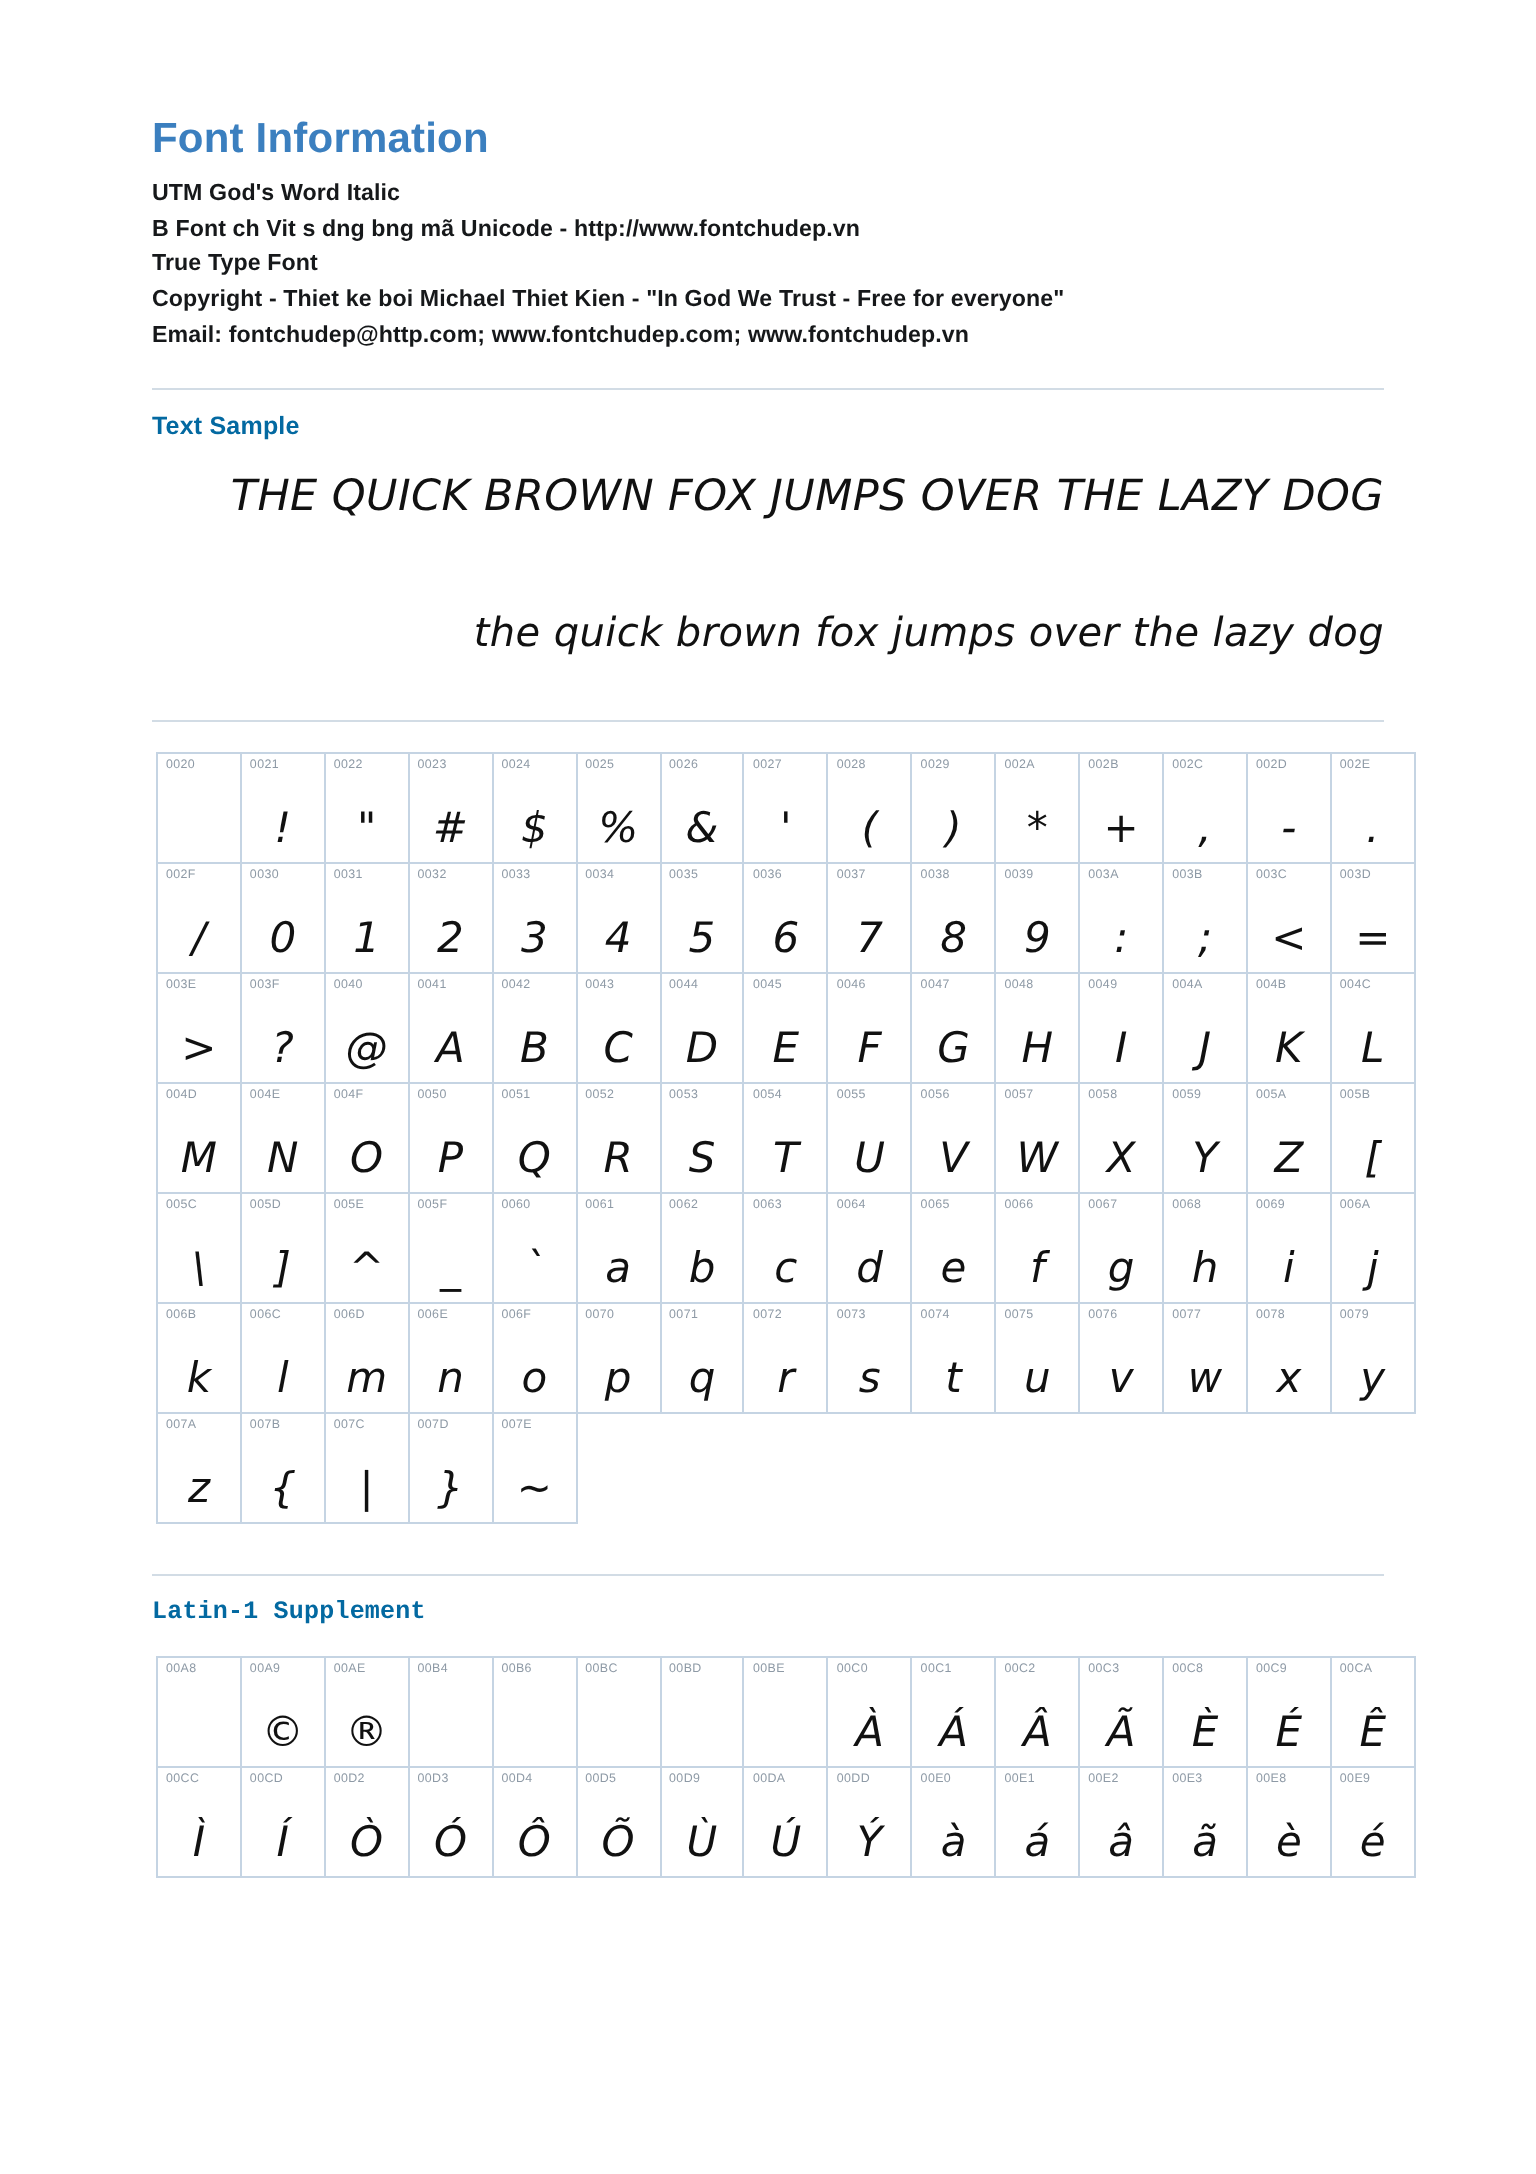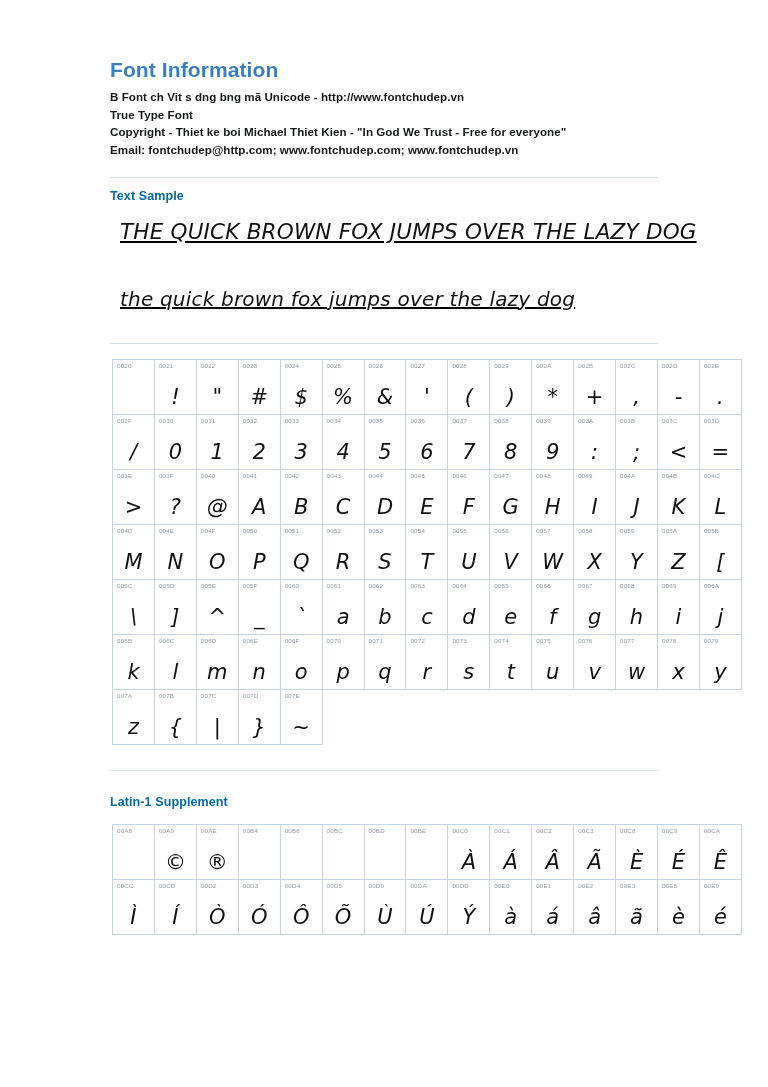--- a/index.html
+++ b/index.html
@@ -12,21 +12,21 @@
     height: 1087px;
     font-family: "Liberation Sans", sans-serif;
     color: #000000;
     overflow: hidden;
   }
   .page {
     position: relative;
     width: 768px;
     height: 1087px;
     box-sizing: border-box;
-    padding: 0 110px;
+    padding: 0 76px;
   }
 
   
   .header-block {
     padding-top: 58px;
   }
   .doc-title {
     font-size: 21px;
     font-weight: bold;
     color: #3b7fbf;
@@ -55,23 +55,22 @@
     font-weight: bold;
     color: #0369a1;
     letter-spacing: 0.1px;
   }
 
   .section-textsample .rule { margin-top: 18px; }
   .section-textsample .section-head { margin-top: 11px; }
 
   
   .sample-wrap {
-    text-align: left;
+    text-align: right;
     padding-left: 10px;
-    text-decoration: underline;
   }
   .sample-upper {
     font-family: "DejaVu Sans", sans-serif;
     font-style: italic;
     font-size: 21.5px;
     letter-spacing: 0.2px;
     color: #111;
     margin-top: 16px;
     white-space: nowrap;
   }
@@ -82,21 +81,21 @@
     letter-spacing: 0.2px;
     color: #111;
     margin-top: 43px;
     white-space: nowrap;
   }
 
   .section-basic .rule { margin-top: 32px; }
   .section-basic .section-head { margin-top: 11px; }
 
   .section-latin1 .rule { margin-top: 25px; }
-  .section-latin1 .section-head { margin-top: 24px; }
+  .section-latin1 .section-head { margin-top: 11px; font-family: Liberation Mono, monospace; }
 
   
   .glyph-table {
     border-collapse: collapse;
     table-layout: fixed;
     width: 614px;
     margin-top: 15px;
     margin-left: 2px;
   }
   .glyph-table td {
@@ -134,20 +133,21 @@
     line-height: 1;
   }
 </style>
 </head>
 <body>
 
 <div class="page">
 
   <div class="header-block">
     <h1 class="doc-title">Font Information</h1>
+    <div class="meta-line">UTM God's Word Italic</div>
     <div class="meta-line">B Font ch Vit s dng bng mã Unicode - http://www.fontchudep.vn</div>
     <div class="meta-line">True Type Font</div>
     <div class="meta-line">Copyright - Thiet ke boi Michael Thiet Kien - "In God We Trust - Free for everyone"</div>
     <div class="meta-line">Email: fontchudep@http.com; www.fontchudep.com; www.fontchudep.vn</div>
   </div>
 
   <div class="section-textsample">
     <hr class="rule">
     <div class="section-head">Text Sample</div>
     <div class="sample-wrap">

